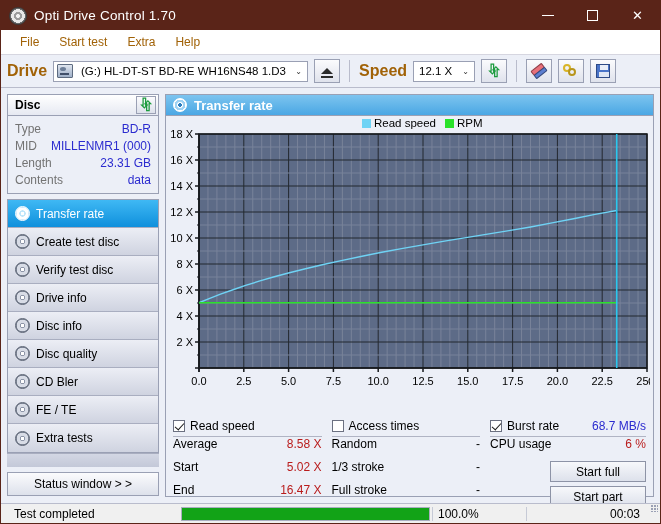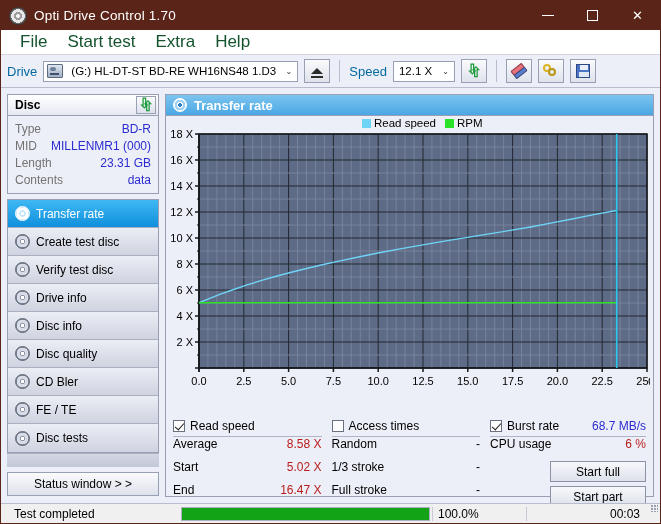--- a/index.html
+++ b/index.html
@@ -35,27 +35,27 @@
     width:45px;height:29px;display:flex;align-items:center;justify-content:center;
     color:#fff;font-size:13px;
   }
   .tbtn .min{width:12px;height:1px;background:#fff;display:block;}
   .tbtn .max{width:11px;height:11px;border:1.4px solid #fff;display:block;box-sizing:border-box;}
   
   .menubar{
     height:24px;background:#ffffff;display:flex;align-items:center;
     border-bottom:1px solid #d6d6e0;flex:none;padding-left:9px;
   }
-  .menuitem{padding:2px 10px;font-size:17px;color:#14532d;}
+  .menuitem{padding:2px 10px;font-size:12px;color:#a16207;}
   
   .toolbar{
     height:32px;background:#eceff7;display:flex;align-items:center;flex:none;
     padding:0 6px;border-bottom:1px solid #b9bccc;gap:6px;
   }
-  .lbl-bold{font-weight:normal;font-size:13px;color:#0369a1;}
+  .lbl-bold{font-weight:bold;font-size:16px;color:#a16207;}
   .combo{
     height:21px;background:#fff;border:1px solid #9aa0b4;
     display:flex;align-items:center;box-sizing:border-box;font-size:11.5px;
   }
   .combo .cb-txt{padding:0 5px;white-space:nowrap;overflow:hidden;}
   .combo .cb-arrow{
     margin-left:auto;width:17px;height:100%;display:flex;align-items:center;justify-content:center;
     font-size:8px;color:#333;
   }
   #drive-combo{width:255px;}
@@ -342,21 +342,21 @@
         <div class="nav-item">
           <span class="disc-ic"></span>
           <span>CD Bler</span>
         </div>
         <div class="nav-item">
           <span class="disc-ic"></span>
           <span>FE / TE</span>
         </div>
         <div class="nav-item">
           <span class="disc-ic"></span>
-          <span>Disc tests</span>
+          <span>Extra tests</span>
         </div>
       </div>
       <div class="nav-spacer"></div>
       <div class="status-btn">Status window &gt; &gt;</div>
     </div>
 
     <div class="right">
       <div class="chart-hd">
         <span class="hd-disc"></span>
         <span class="hd-title">Transfer rate</span>

